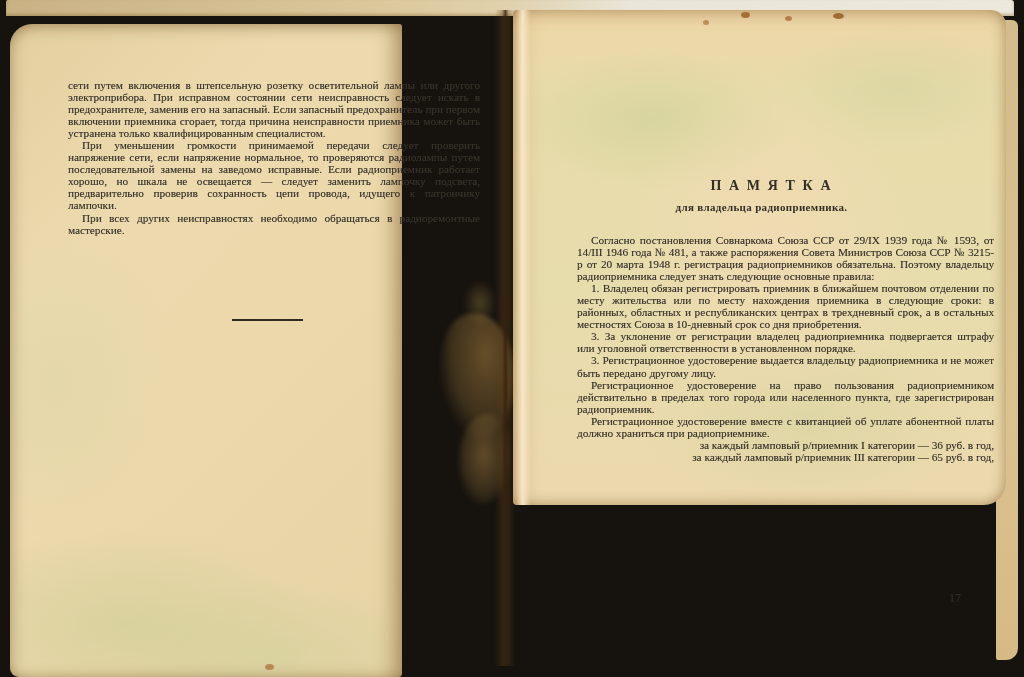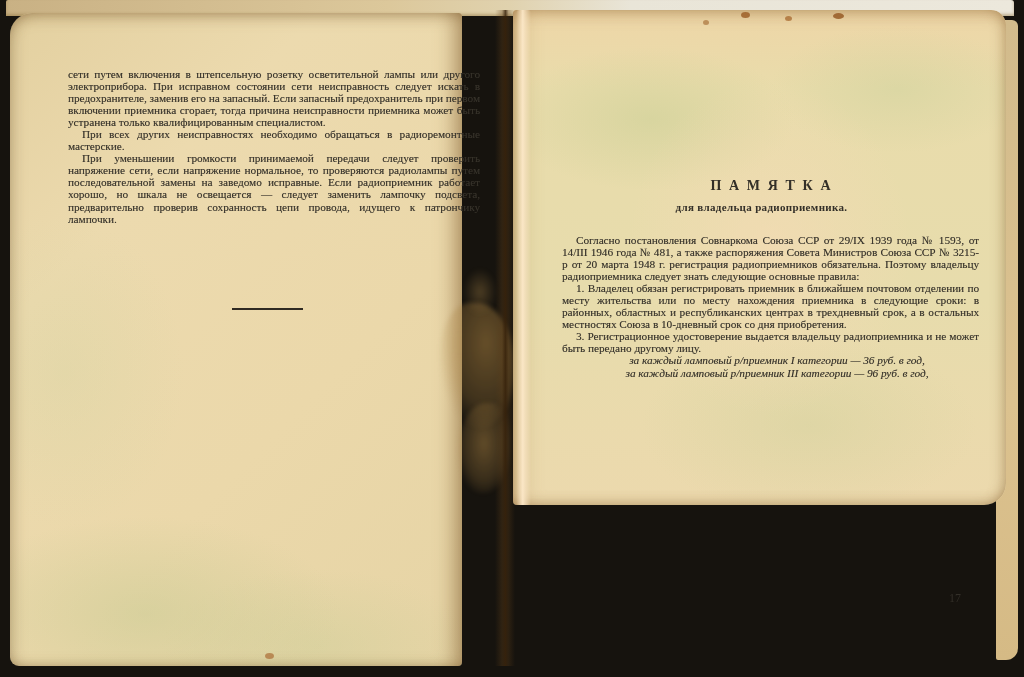--- a/index.html
+++ b/index.html
@@ -17,21 +17,21 @@
     z-index:1;
   }
   .under-right{
     position:absolute;left:996px;top:20px;width:22px;height:640px;
     background:linear-gradient(to bottom,#d2bb8c,#dcc28f 60%,#d5ba85);
     border-radius:0 6px 12px 2px;
     z-index:1;
   }
   
   .page-left{
-    position:absolute;left:10px;top:13px;width:452px;height:653px;z-index:2;
+    position:absolute;left:10px;top:24px;width:392px;height:653px;z-index:2;
     background:
       radial-gradient(ellipse 300px 150px at 30% 92%,rgba(198,202,146,.50),rgba(198,202,146,0) 65%),
       radial-gradient(ellipse 260px 130px at 68% 97%,rgba(204,206,152,.45),rgba(204,206,152,0) 60%),
       radial-gradient(ellipse 200px 260px at 12% 55%,rgba(209,211,160,.30),rgba(209,211,160,0) 60%),
       linear-gradient(135deg,#e3d0a0 0%,#ecdaae 28%,#ebd8aa 62%,#e6d4a5 100%);
     border-radius:22px 3px 4px 9px;
     box-shadow:
       inset -16px 0 20px -9px rgba(122,86,40,.55),
       inset 0 12px 16px -11px rgba(130,96,52,.55),
       inset 12px 0 16px -11px rgba(110,82,44,.40),
@@ -81,49 +81,49 @@
   .spot3{left:320px;top:3px;width:11px;height:6px;background:rgba(150,92,38,.85);}
   .spot4{left:190px;top:10px;width:6px;height:5px;background:rgba(170,116,60,.7);}
   .spot5{left:255px;top:640px;width:9px;height:6px;background:rgba(176,120,66,.8);}
   
   .page-text{
     position:absolute;color:#37332b;
     font-size:11.2px;line-height:12.05px;text-align:justify;
     text-shadow:.25px .25px 0 rgba(55,50,42,.45);
   }
   .lp-text{left:58px;top:55px;width:412px;}
-  .rp-text{left:49px;top:224px;width:417px;}
+  .rp-text{left:64px;top:224px;width:417px;}
   .page-text p{margin:0;}
   .indent{text-indent:14px;}
   .divider{position:absolute;left:222px;top:295px;width:71px;height:2px;background:#2f2a23;}
   .memo-title{
     position:absolute;left:49px;top:168px;width:417px;text-align:center;
     font-weight:bold;font-size:14px;letter-spacing:.55em;text-indent:.55em;color:#332f28;
   }
   .memo-subtitle{
     position:absolute;left:40px;top:191px;width:417px;text-align:center;
     font-weight:bold;font-size:11px;letter-spacing:.03em;color:#332f28;
   }
-  .fees p{text-align:center;text-indent:0;margin-left:13px;font-style:italic;}
+  .fees p{text-align:right;text-indent:0;margin-left:13px;}
   .page-number{
     position:absolute;left:436px;top:581px;
     font-weight:normal;font-size:12px;color:#332f28;
   }
 </style>
 </head>
 <body>
 
 <div class="under-top"></div>
 <div class="under-right"></div>
 
 <div class="page-left">
   <div class="page-text lp-text">
     <p>сети путем включения в штепсельную розетку осветительной лампы или другого электроприбора. При исправном состоянии сети неисправность следует искать в предохранителе, заменив его на запасный. Если запасный предохранитель при первом включении приемника сгорает, тогда причина неисправности приемника может быть устранена только квалифицированным специалистом.</p>
+    <p class="indent">При уменьшении громкости принимаемой передачи следует проверить напряжение сети, если напряжение нормальное, то проверяются радиолампы путем последовательной замены на заведомо исправные. Если радиоприемник работает хорошо, но шкала не освещается — следует заменить лампочку подсвета, предварительно проверив сохранность цепи провода, идущего к патрончику лампочки.</p>
     <p class="indent">При всех других неисправностях необходимо обращаться в радиоремонтные мастерские.</p>
-    <p class="indent">При уменьшении громкости принимаемой передачи следует проверить напряжение сети, если напряжение нормальное, то проверяются радиолампы путем последовательной замены на заведомо исправные. Если радиоприемник работает хорошо, но шкала не освещается — следует заменить лампочку подсвета, предварительно проверив сохранность цепи провода, идущего к патрончику лампочки.</p>
   </div>
   <div class="divider"></div>
   <div class="stain-a"></div>
   <div class="stain-b"></div>
   <div class="stain-c"></div>
   <div class="spot spot5"></div>
 </div>
 
 <div class="page-right">
   <div class="binding-highlight"></div>
@@ -131,23 +131,26 @@
   <div class="spot spot2"></div>
   <div class="spot spot3"></div>
   <div class="spot spot4"></div>
 
   <div class="memo-title">ПАМЯТКА</div>
   <div class="memo-subtitle">для владельца радиоприемника.</div>
 
   <div class="page-text rp-text">
     <p class="indent">Согласно постановления Совнаркома Союза ССР от 29/IX 1939 года № 1593, от 14/III 1946 года № 481, а также распоряжения Совета Министров Союза ССР № 3215-р от 20 марта 1948 г. регистрация радиоприемников обязательна. Поэтому владельцу радиоприемника следует знать следующие основные правила:</p>
     <p class="indent">1. Владелец обязан регистрировать приемник в ближайшем почтовом отделении по месту жительства или по месту нахождения приемника в следующие сроки: в районных, областных и республиканских центрах в трехдневный срок, а в остальных местностях Союза в 10-дневный срок со дня приобретения.</p>
+    <p class="indent">3. За уклонение от регистрации владелец радиоприемника подвергается штрафу или уголовной ответственности в установленном порядке.</p>
     <p class="indent">3. Регистрационное удостоверение выдается владельцу радиоприемника и не может быть передано другому лицу.</p>
+    <p class="indent">Регистрационное удостоверение на право пользования радиоприемником действительно в пределах того города или населенного пункта, где зарегистрирован радиоприемник.</p>
+    <p class="indent">Регистрационное удостоверение вместе с квитанцией об уплате абонентной платы должно храниться при радиоприемнике.</p>
     <div class="fees">
       <p>за каждый ламповый р/приемник I категории — 36 руб. в год,</p>
-      <p>за каждый ламповый р/приемник III категории — 96 руб. в год,</p>
+      <p>за каждый ламповый р/приемник III категории — 65 руб. в год,</p>
     </div>
   </div>
 
   <div class="page-number">17</div>
 </div>
 
 <div class="binding-shadow"></div>
 
 </body></html>

